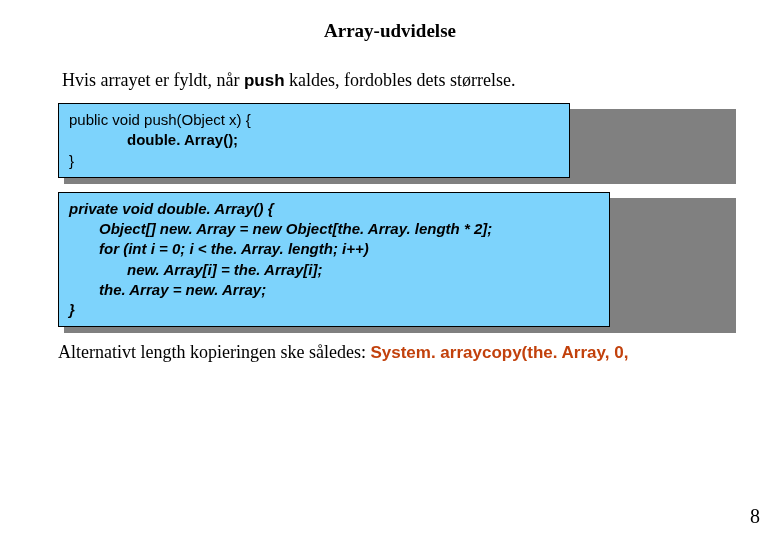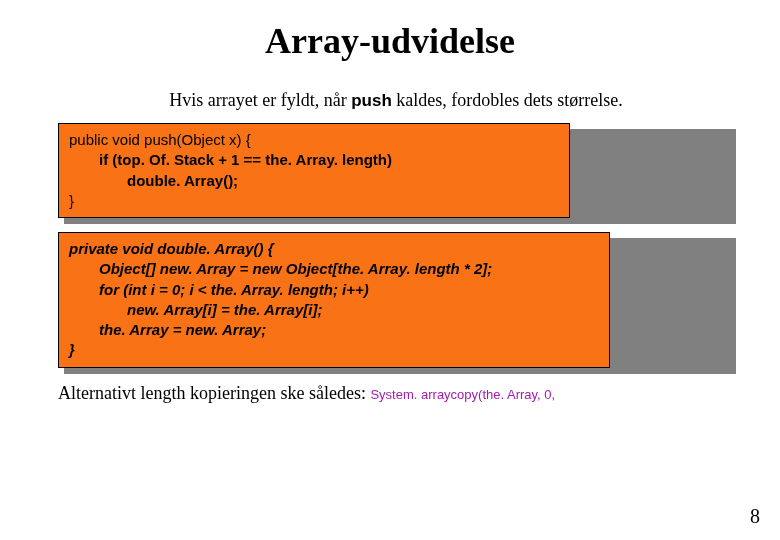--- a/index.html
+++ b/index.html
@@ -14,28 +14,27 @@
   }
   .slide {
     padding: 20px 50px 0 50px;
     box-sizing: border-box;
     width: 100%;
     height: 100%;
     position: relative;
   }
   .title {
     text-align: center;
-    font-size: 36px;
+    font-size: 19px;
     font-weight: bold;
     margin: 0 0 28px 0;
   }
   .intro {
     font-size: 18px;
     margin: 0 0 12px 12px;
-    text-align: center;
   }
   .intro .kw {
     font-family: Arial, Helvetica, sans-serif;
     font-weight: bold;
     font-size: 17px;
   }
   .codebox-wrap {
     position: relative;
     margin-left: 8px;
     margin-bottom: 14px;
@@ -43,44 +42,44 @@
   .codebox-shadow {
     position: absolute;
     top: 6px;
     left: 6px;
     right: -6px;
     bottom: -6px;
     background: #808080;
   }
   .codebox {
     position: relative;
-    background: #f97316;
+    background: #7dd3fc;
     border: 1.5px solid #000;
     padding: 6px 10px 6px 10px;
     font-family: Arial, Helvetica, sans-serif;
     font-size: 15px;
     line-height: 1.35;
     white-space: pre;
   }
   .codebox .indent1 { padding-left: 30px; display: block; }
   .codebox .indent2 { padding-left: 58px; display: block; }
   .codebox .line { display: block; }
   .codebox .b { font-weight: bold; }
   .cb1 { width: 490px; }
   .cb2 { width: 530px; font-style: italic; }
   .alt {
     font-size: 18px;
     margin: 14px 0 0 8px;
     line-height: 1.3;
   }
   .alt .code {
     font-family: Arial, Helvetica, sans-serif;
-    font-weight: normal;
-    color: #a21caf;
-    font-size: 13px;
+    font-weight: bold;
+    color: #c2410c;
+    font-size: 17px;
   }
   .pagenum {
     position: absolute;
     right: 20px;
     bottom: 12px;
     font-size: 20px;
   }
 </style>
 </head>
 <body>
@@ -88,21 +87,21 @@
 <div class="slide">
 
   <h1 class="title">Array-udvidelse</h1>
 
   <p class="intro">
     <span>Hvis arrayet er fyldt, når </span><span class="kw">push</span><span> kaldes, fordobles dets størrelse.</span>
   </p>
 
   <div class="codebox-wrap">
     <div class="codebox-shadow"></div>
-    <div class="codebox cb1"><span class="line">public void push(Object x) {</span><span class="indent1 b">if (top. Of. Stack + 1 == the. Array. length)</span><span class="indent2 b">double. Array();</span><span class="line">}</span></div>
+    <div class="codebox cb1"><span class="line">public void push(Object x) {</span><span class="indent2 b">double. Array();</span><span class="line">}</span></div>
   </div>
 
   <div class="codebox-wrap">
     <div class="codebox-shadow"></div>
     <div class="codebox cb2"><span class="line b"><span>private void </span><span>double. Array</span><span>() {</span></span><span class="indent1 b">Object[] new. Array = new Object[the. Array. length * 2];</span><span class="indent1 b">for (int i = 0; i &lt; the. Array. length; i++)</span><span class="indent2 b">new. Array[i] = the. Array[i];</span><span class="indent1 b">the. Array = new. Array;</span><span class="line b">}</span></div>
   </div>
 
   <p class="alt">
     <span>Alternativt length kopieringen ske således: </span><span class="code">System. arraycopy(the. Array, 0,</span><br>
   </p>

